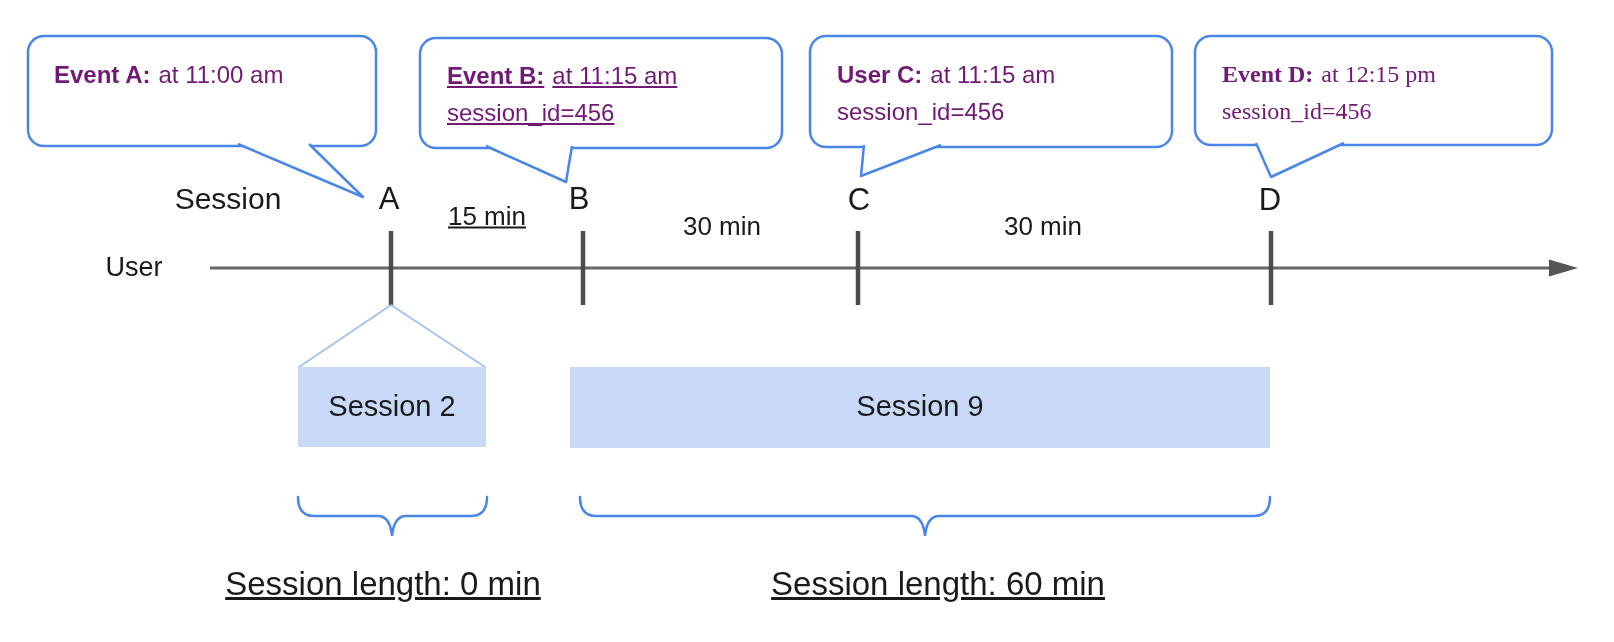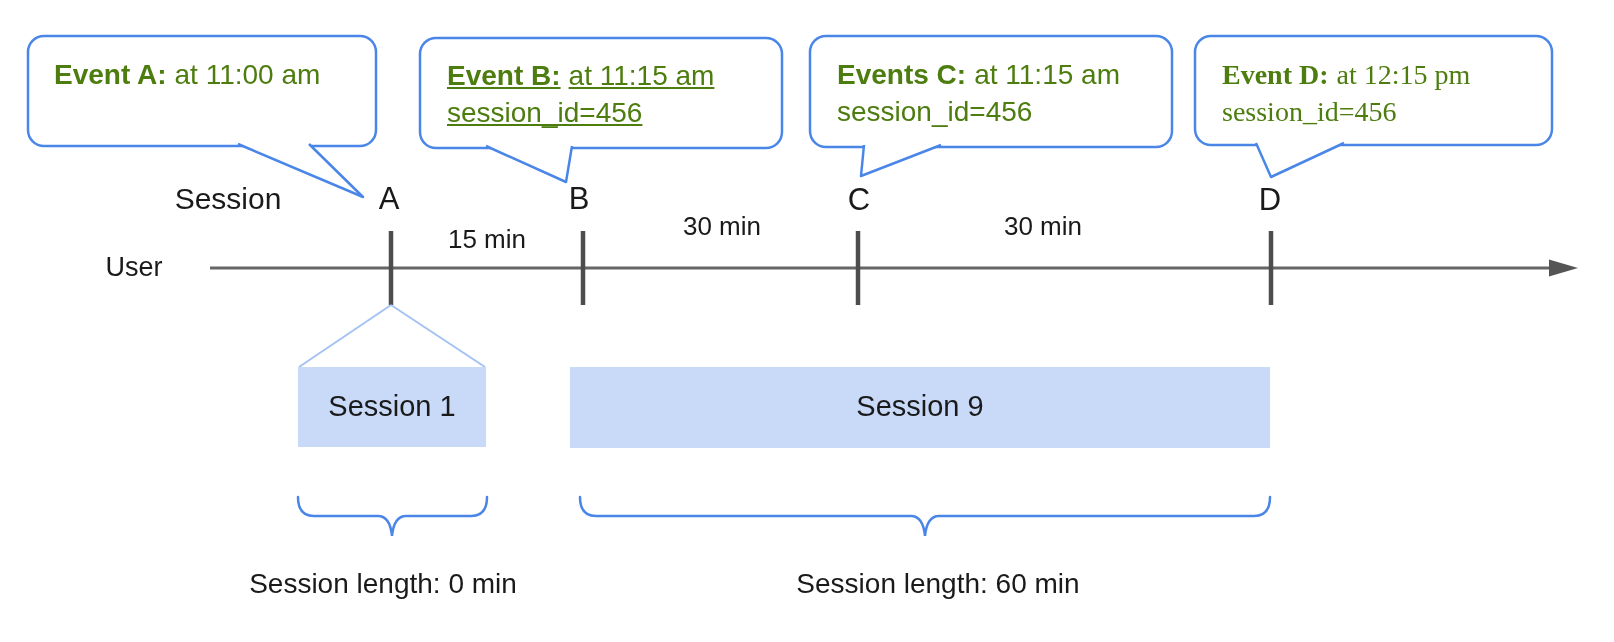--- a/index.html
+++ b/index.html
@@ -26,27 +26,27 @@
     transform: translate(-50%, -50%);
     white-space: nowrap;
     color: #1a1a1a;
     z-index: 2;
   }
   .axis-label      { font-size: 30px; }
   .user-label      { font-size: 27px; }
   .marker-label    { font-size: 31px; }
   .interval-label  { font-size: 26px; }
   .session-label   { font-size: 29px; }
-  .length-label    { font-size: 28px; }
+  .length-label    { font-size: 33px; text-decoration: underline; }
   .bubble-text {
     position: absolute;
     z-index: 2;
-    font-size: 28px;
+    font-size: 24px;
     line-height: 37px;
-    color: #4d7c0f;
+    color: #701a75;
     white-space: nowrap;
   }
   .bubble-text .bubble-title { font-weight: 700; }
   .bubble-text .bubble-time  { margin-left: 8px; }
 </style>
 </head>
 <body>
 
 <div id="canvas">
 
@@ -81,39 +81,39 @@
   </svg>
 
   <div class="bubble-text" style="left:54px; top:56px;">
     <div><span class="bubble-title">Event A:</span><span class="bubble-time">at 11:00 am</span></div>
   </div>
   <div class="bubble-text" style="left:447px; top:57px;text-decoration:underline;">
     <div><span class="bubble-title">Event B:</span><span class="bubble-time">at 11:15 am</span></div>
     <div>session_id=456</div>
   </div>
   <div class="bubble-text" style="left:837px; top:56px;">
-    <div><span class="bubble-title">Events C:</span><span class="bubble-time">at 11:15 am</span></div>
+    <div><span class="bubble-title">User C:</span><span class="bubble-time">at 11:15 am</span></div>
     <div>session_id=456</div>
   </div>
   <div class="bubble-text" style="left:1222px; top:56px;font-family:Liberation Serif, serif;">
     <div><span class="bubble-title">Event D:</span><span class="bubble-time">at 12:15 pm</span></div>
     <div>session_id=456</div>
   </div>
 
   <div class="label axis-label" style="left:228px; top:199px;">Session</div>
   <div class="label user-label" style="left:134px; top:267px;">User</div>
 
   <div class="label marker-label" style="left:389px; top:199px;">A</div>
   <div class="label marker-label" style="left:579px; top:199px;">B</div>
   <div class="label marker-label" style="left:859px; top:200px;">C</div>
   <div class="label marker-label" style="left:1270px; top:200px;">D</div>
 
-  <div class="label interval-label" style="left:487px; top:239px;">15 min</div>
+  <div class="label interval-label" style="left:487px; top:216px;text-decoration:underline;">15 min</div>
   <div class="label interval-label" style="left:722px; top:226px;">30 min</div>
   <div class="label interval-label" style="left:1043px; top:226px;">30 min</div>
 
-  <div class="label session-label" style="left:392px; top:406px;">Session 1</div>
+  <div class="label session-label" style="left:392px; top:406px;">Session 2</div>
   <div class="label session-label" style="left:920px; top:406px;">Session 9</div>
 
   <div class="label length-label" style="left:383px; top:584px;">Session length: 0 min</div>
   <div class="label length-label" style="left:938px; top:584px;text-align:center;">Session length: 60 min</div>
 
 </div>
 
 </body></html>

